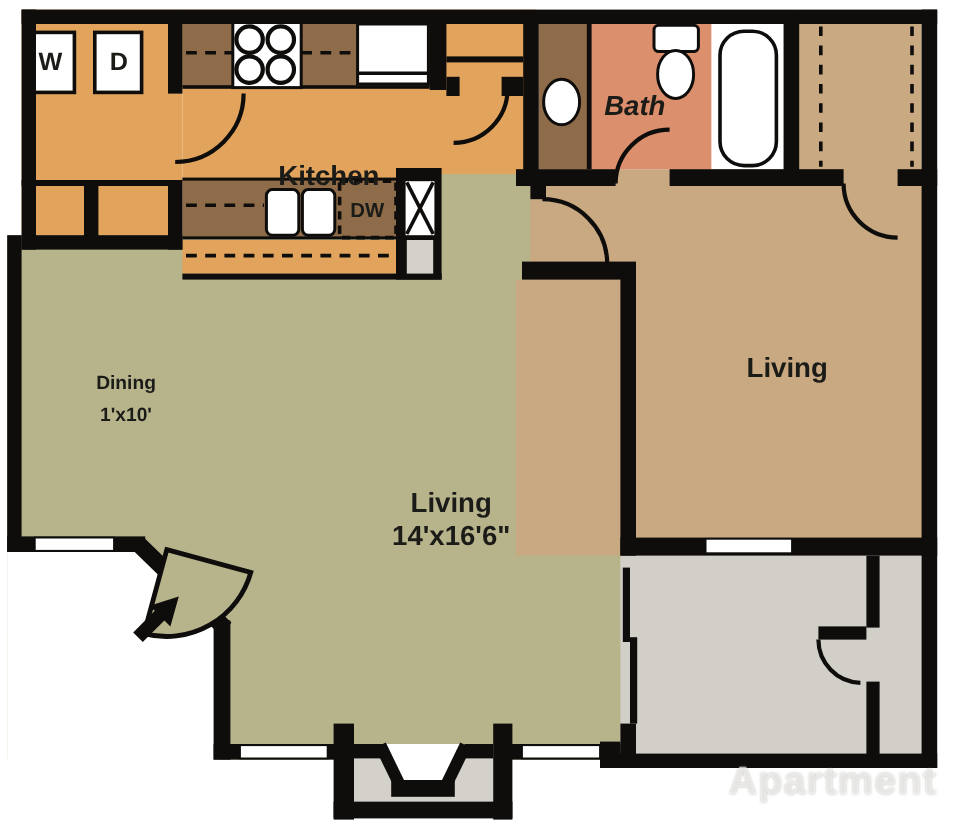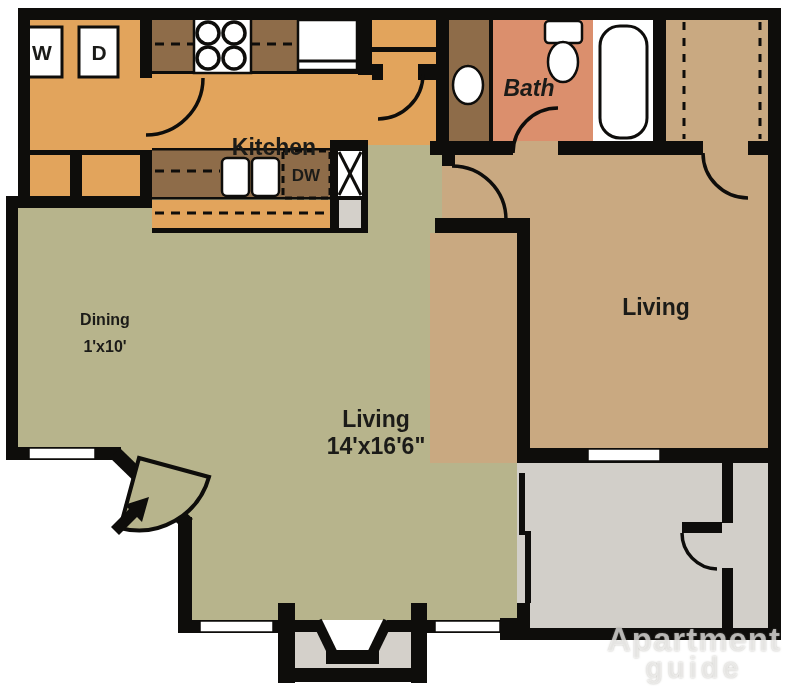--- a/index.html
+++ b/index.html
@@ -150,15 +150,14 @@
   <div class="lbl f23" style="left:376px;top:433px;text-align:center;">
     <div>Living</div>
     <div>14'x16'6"</div>
   </div>
   <div class="lbl f23" style="left:656px;top:307px;">
     <div>Living</div>
   </div>
 
   <div class="watermark" style="left:694px;top:654px;">
     <span class="wm1">Apartment</span>
-    <span class="wm2">guide</span>
   </div>
 </div>
 
 </body></html>

